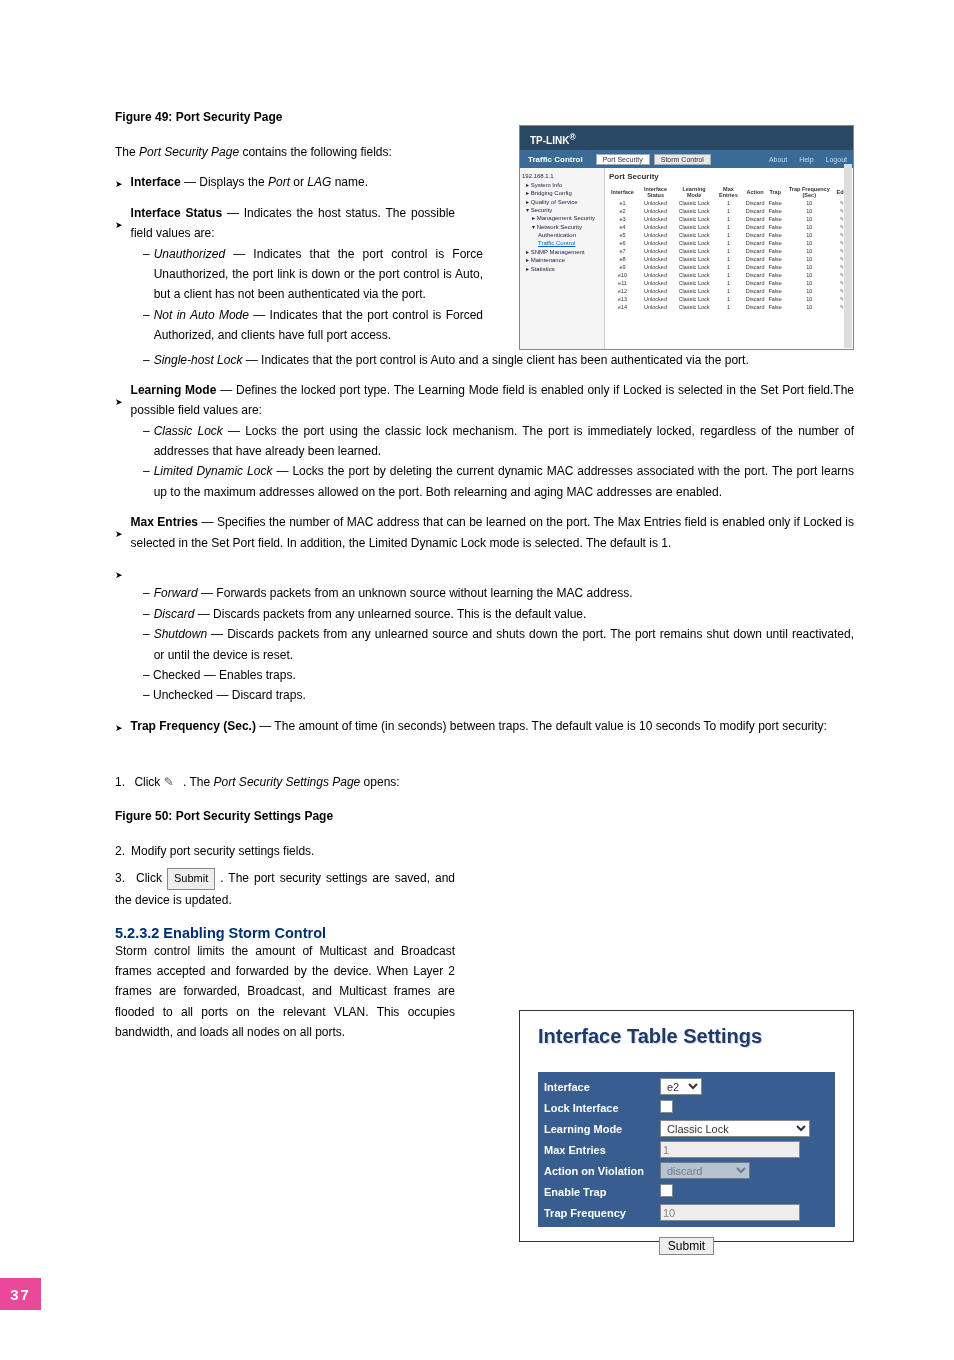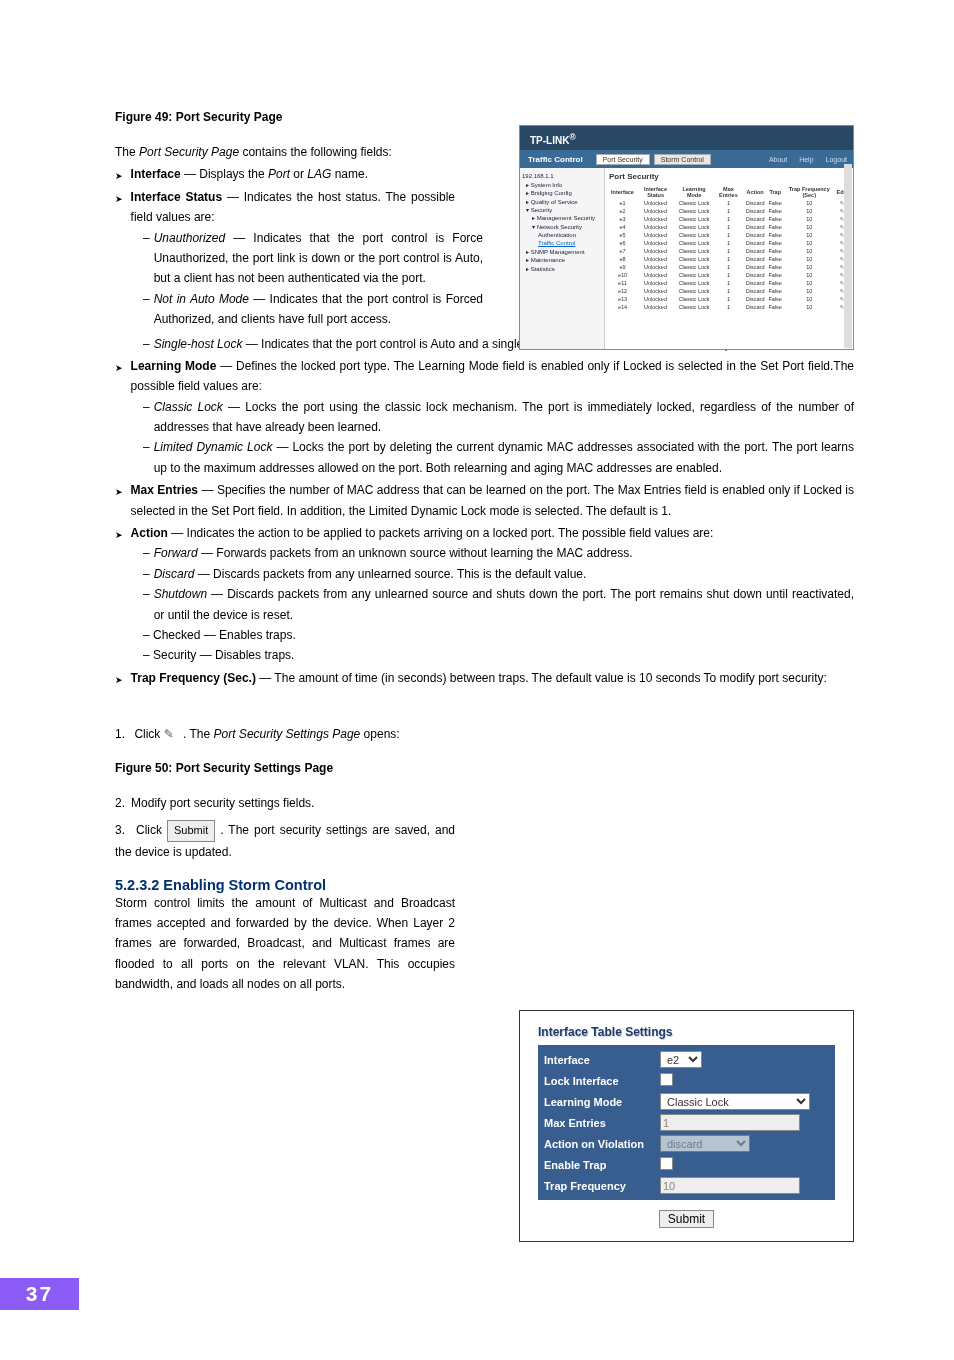--- a/index.html
+++ b/index.html
@@ -24,22 +24,22 @@
   .body-text {
     font-size: 12px;
     line-height: 1.7;
     text-align: justify;
   }
   .body-text em { font-style: italic; }
   .body-text strong { font-weight: bold; }
   .flow-left { width: 340px; }
   .bullet-row {
     display: flex;
-    align-items: flex-start;
-    margin-top: 2px;
+    align-items: center;
+    margin-top: 10px;
   }
   .bullet-row.full { width: 100%; }
   .tri {
     color: #000;
     font-size: 10px;
     margin-right: 8px;
     margin-top: 3px;
     flex: 0 0 auto;
   }
   .sub-dash {
@@ -121,25 +121,25 @@
     position:absolute;
     right:100px;
     top:1010px;
     width:335px;
     height:232px;
     border:1px solid #333;
     background:#fff;
     padding:14px 18px 10px;
   }
   .screenshot2 h3 {
-    font-size:12px;
+    font-size:20px;
     font-weight:bold;
     color:#1f3a66;
     text-shadow:1px 1px 0 #cdd8e8;
-    margin-bottom:6px;
+    margin-bottom:24px;
   }
   .screenshot2 .inner {
     background:#375e8f;
     color:#fff;
     padding:4px 2px 4px 2px;
   }
   .screenshot2 .row {
     display:flex; align-items:center;
     height:21px;
   }
@@ -206,25 +206,25 @@
     font-size:14.5px;
     font-weight:bold;
     margin-top:14px;
     margin-bottom:0;
   }
 
   .page-footer {
     position:absolute;
     left:0;
     bottom:0;
-    width:79px;
+    width:41px;
     height:32px;
-    background:#8b5cf6;
+    background:#ec4899;
     color:#fff;
-    font-size:21px;
+    font-size:15px;
     font-weight:bold;
     display:flex;
     align-items:center;
     justify-content:center;
     letter-spacing:2px;
   }
   .tri-glyph::before{content:"➤"; font-size:9px; color:#000;}
 </style>
 </head>
 <body>
@@ -276,41 +276,40 @@
     <span class="txt"><em>Limited Dynamic Lock</em><span> — Locks the port by deleting the current dynamic MAC addresses associated with the port. The port learns up to the maximum addresses allowed on the port. Both relearning and aging MAC addresses are enabled.</span></span>
   </div>
 
   <div class="bullet-row full body-text">
     <span class="tri tri-glyph"></span>
     <span><strong>Max Entries</strong><span> — Specifies the number of MAC address that can be learned on the port. The Max Entries field is enabled only if Locked is selected in the Set Port field. In addition, the Limited Dynamic Lock mode is selected. The default is 1.</span></span>
   </div>
 
   <div class="bullet-row full body-text">
     <span class="tri tri-glyph"></span>
-    <span><strong>Action</strong><span> — Indicates the action to be applied to packets arriving on a locked port. The possible field values are:</span></span>
   </div>
 
   <div class="sub-dash body-text">
     <span class="dash">–</span>
     <span class="txt"><em>Forward</em><span> — Forwards packets from an unknown source without learning the MAC address.</span></span>
   </div>
   <div class="sub-dash body-text">
     <span class="dash">–</span>
     <span class="txt"><em>Discard</em><span> — Discards packets from any unlearned source. This is the default value.</span></span>
   </div>
   <div class="sub-dash body-text">
     <span class="dash">–</span>
     <span class="txt"><em>Shutdown</em><span> — Discards packets from any unlearned source and shuts down the port. The port remains shut down until reactivated, or until the device is reset.</span></span>
   </div>
 
   <div class="sub-dash body-text">
       <span class="txt">– Checked — Enables traps.</span>
     </div>
   <div class="sub-dash body-text">
-      <span class="txt">– Security — Disables traps.</span>
+      <span class="txt">– Unchecked — Discard traps.</span>
     </div>
 
   <div class="bullet-row full body-text">
     <span class="tri tri-glyph"></span>
     <span><strong>Trap Frequency (Sec.)</strong><span> — The amount of time (in seconds) between traps. The default value is 10 seconds To modify port security:</span></span>
   </div>
 
   <ol class="steps body-text flow-left" style="margin-top:36px;">
     <li>
       <span>Click </span>

